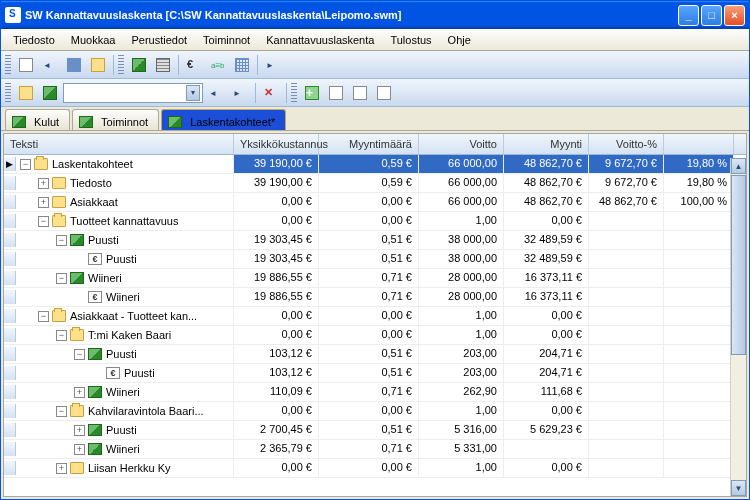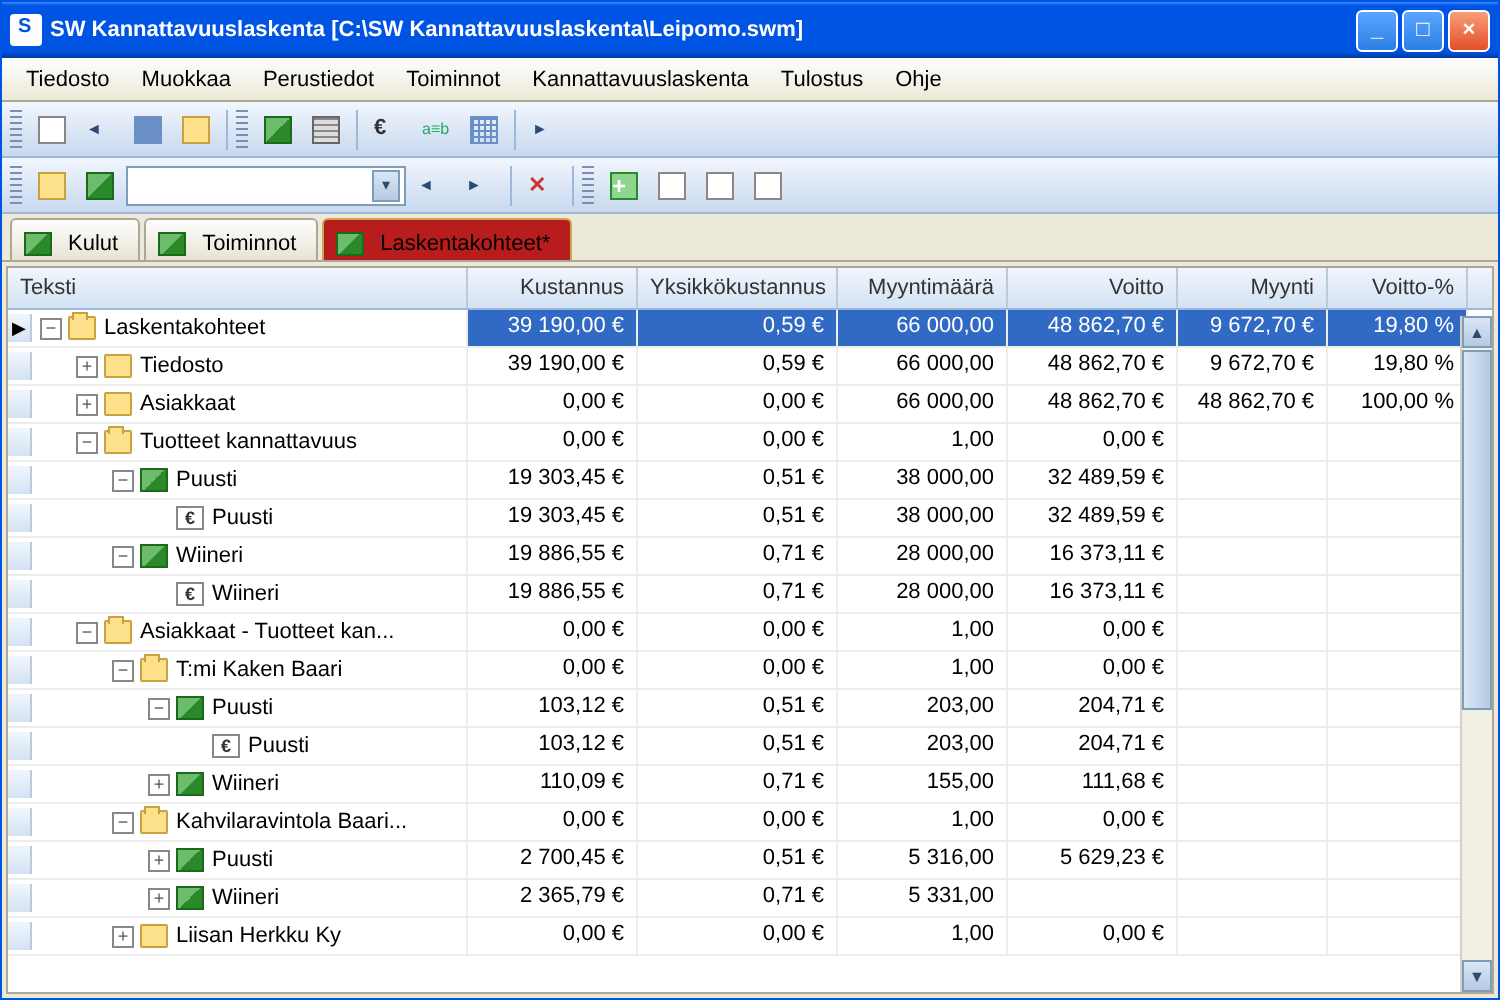--- a/index.html
+++ b/index.html
@@ -23,21 +23,21 @@
 .tbgrip { width:6px; height:20px; background: repeating-linear-gradient(to bottom, #7a8fb0 0 1px, transparent 1px 3px); margin-right:2px; }
 .tbtn { width: 22px; height: 22px; border: 1px solid transparent; display: flex; align-items: center; justify-content: center; border-radius:2px; }
 .tbtn svg, .tbtn span.glyph { width:14px; height:14px; display:block;}
 .tsep { width:1px; height:20px; background:#9db9d7; margin:0 2px;}
 .tcombo { min-width:140px; height:20px; background:white; border:1px solid #7f9db9; display:flex; align-items:center; padding:0 2px;}
 .tcombo .dd { width:14px; height:16px; background:linear-gradient(to bottom,#dae7f5,#b5c9e2); border:1px solid #7f9db9; display:flex; align-items:center; justify-content:center; margin-left:auto;}
 .tcombo .dd::after{content:"▾"; font-size:8px; color:#2b4b72;}
 
 .tabbar { height: 24px; background:#ece9d8; border-bottom:1px solid #aca899; display:flex; align-items:flex-end; padding:0 4px; gap:2px;}
 .tab { height:21px; padding:3px 10px 0 6px; background:linear-gradient(to bottom,#fdfdfd,#e8e4d4); border:1px solid #aca899; border-bottom:none; border-radius:3px 3px 0 0; display:flex; align-items:center; gap:4px; cursor:default;}
-.tab.active { background:#b91c1c; border-color:#c9a855; }
+.tab.active { background:#1d4ed8; border-color:#c9a855; }
 .tabico { width:12px; height:12px; display:inline-block;}
 
 .grid { position:relative; background:white; border:1px solid #aca899; margin:2px; height: calc(500px - 28px - 22px - 28px - 28px - 24px - 6px); overflow:auto;}
 .ghead { display:grid; grid-template-columns: 230px 85px 100px 85px 85px 75px 70px 12px; background:linear-gradient(to bottom,#f1f6fd,#d4e2f3); border-bottom:1px solid #9db9d7; position:sticky; top:0;}
 .ghead div { padding:4px 6px; border-right:1px solid #b8ccde; color:#333; font-weight:normal;}
 .ghead div.r { text-align:right;}
 .grow { display:grid; grid-template-columns: 230px 85px 100px 85px 85px 75px 70px 12px; border-bottom:1px solid #ededed; height:19px;}
 .grow div { padding:2px 6px; border-right:1px solid #ededed; white-space:nowrap; overflow:hidden; text-overflow:ellipsis;}
 .grow div.r { text-align:right;}
 .grow.sel div.sel { background:#316ac5; color:white;}
@@ -185,21 +185,20 @@
     </div>
     <div class="tab active">
       <span class="tabico nodeico prod"></span>
       <span>Laskentakohteet*</span>
     </div>
   </div>
 
   <div class="grid">
     <div class="ghead">
       <div>Teksti</div>
-      <div class="r">Kustannus</div>
       <div class="r">Yksikkökustannus</div>
       <div class="r">Myyntimäärä</div>
       <div class="r">Voitto</div>
       <div class="r">Myynti</div>
       <div class="r">Voitto-%</div>
       <div></div>
     </div>
     <div id="gridbody">
         <div class="grow sel">
           <div class="treecell">
@@ -396,21 +395,21 @@
         <div class="grow">
           <div class="treecell">
             <span class="rowmark"></span>
             <span class="indent" style="width: 58px;"></span>
             <span class="expando">+</span>
             <span class="nodeico prod"></span>
             <span>Wiineri</span>
           </div>
           <div class="r">110,09 €</div>
           <div class="r">0,71 €</div>
-          <div class="r">155,00</div>
+          <div class="r">262,90</div>
           <div class="r">111,68 €</div>
           <div class="r"></div>
           <div class="r"></div>
           <div></div>
         </div>
         <div class="grow">
           <div class="treecell">
             <span class="rowmark"></span>
             <span class="indent" style="width: 40px;"></span>
             <span class="expando">−</span>

